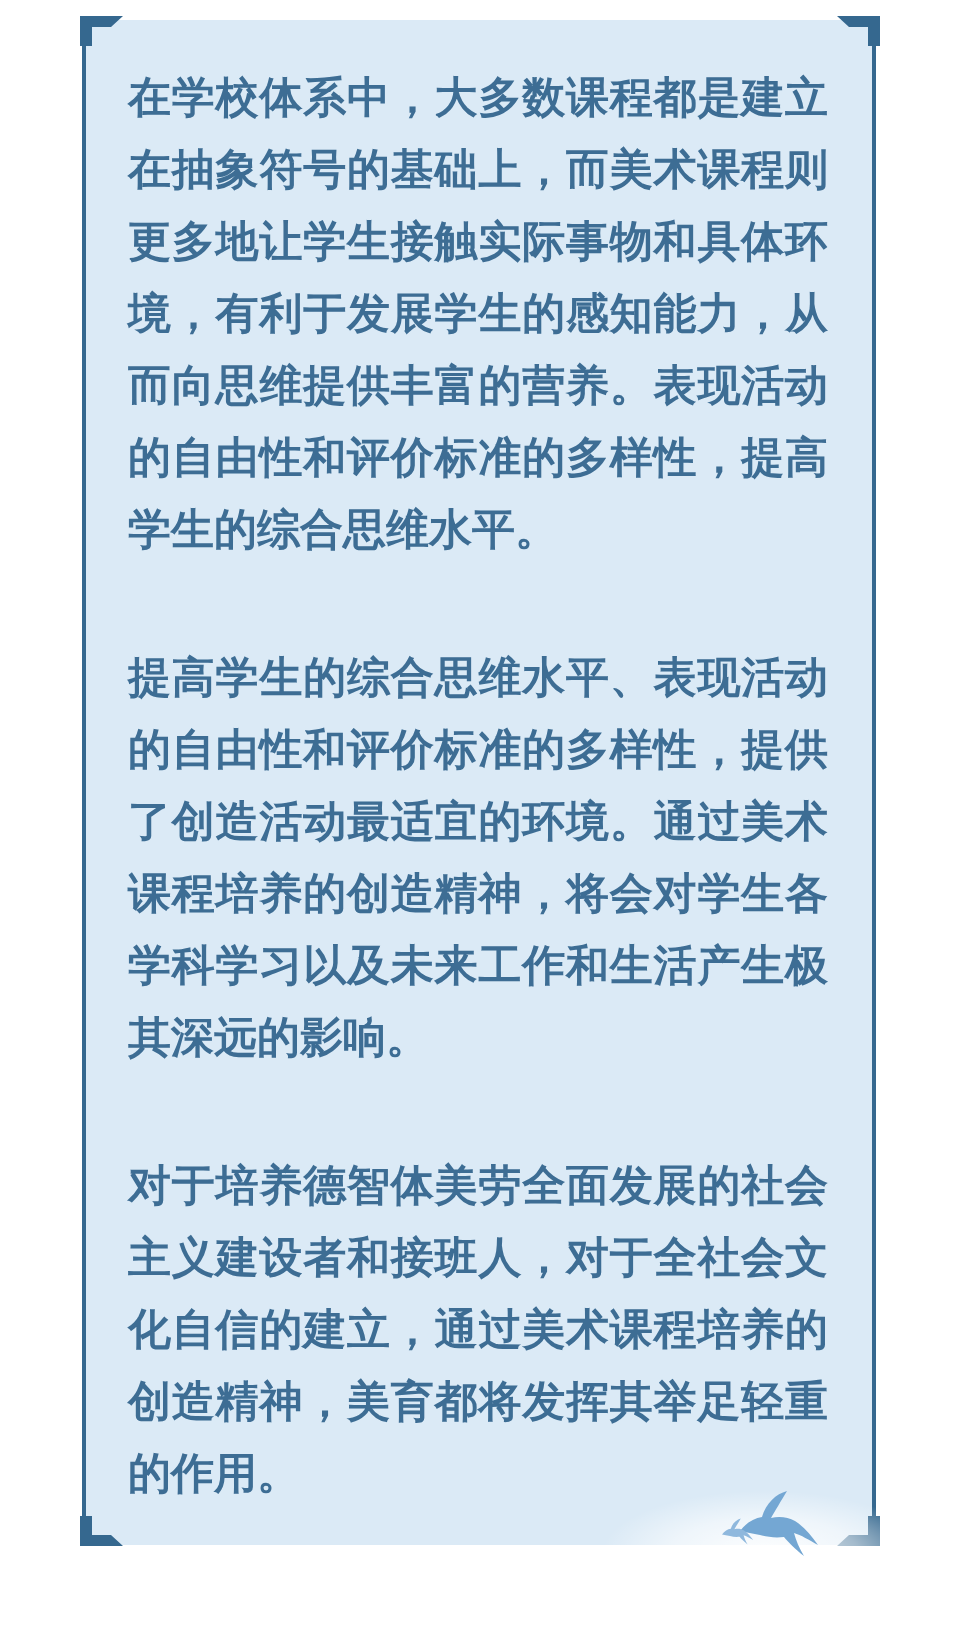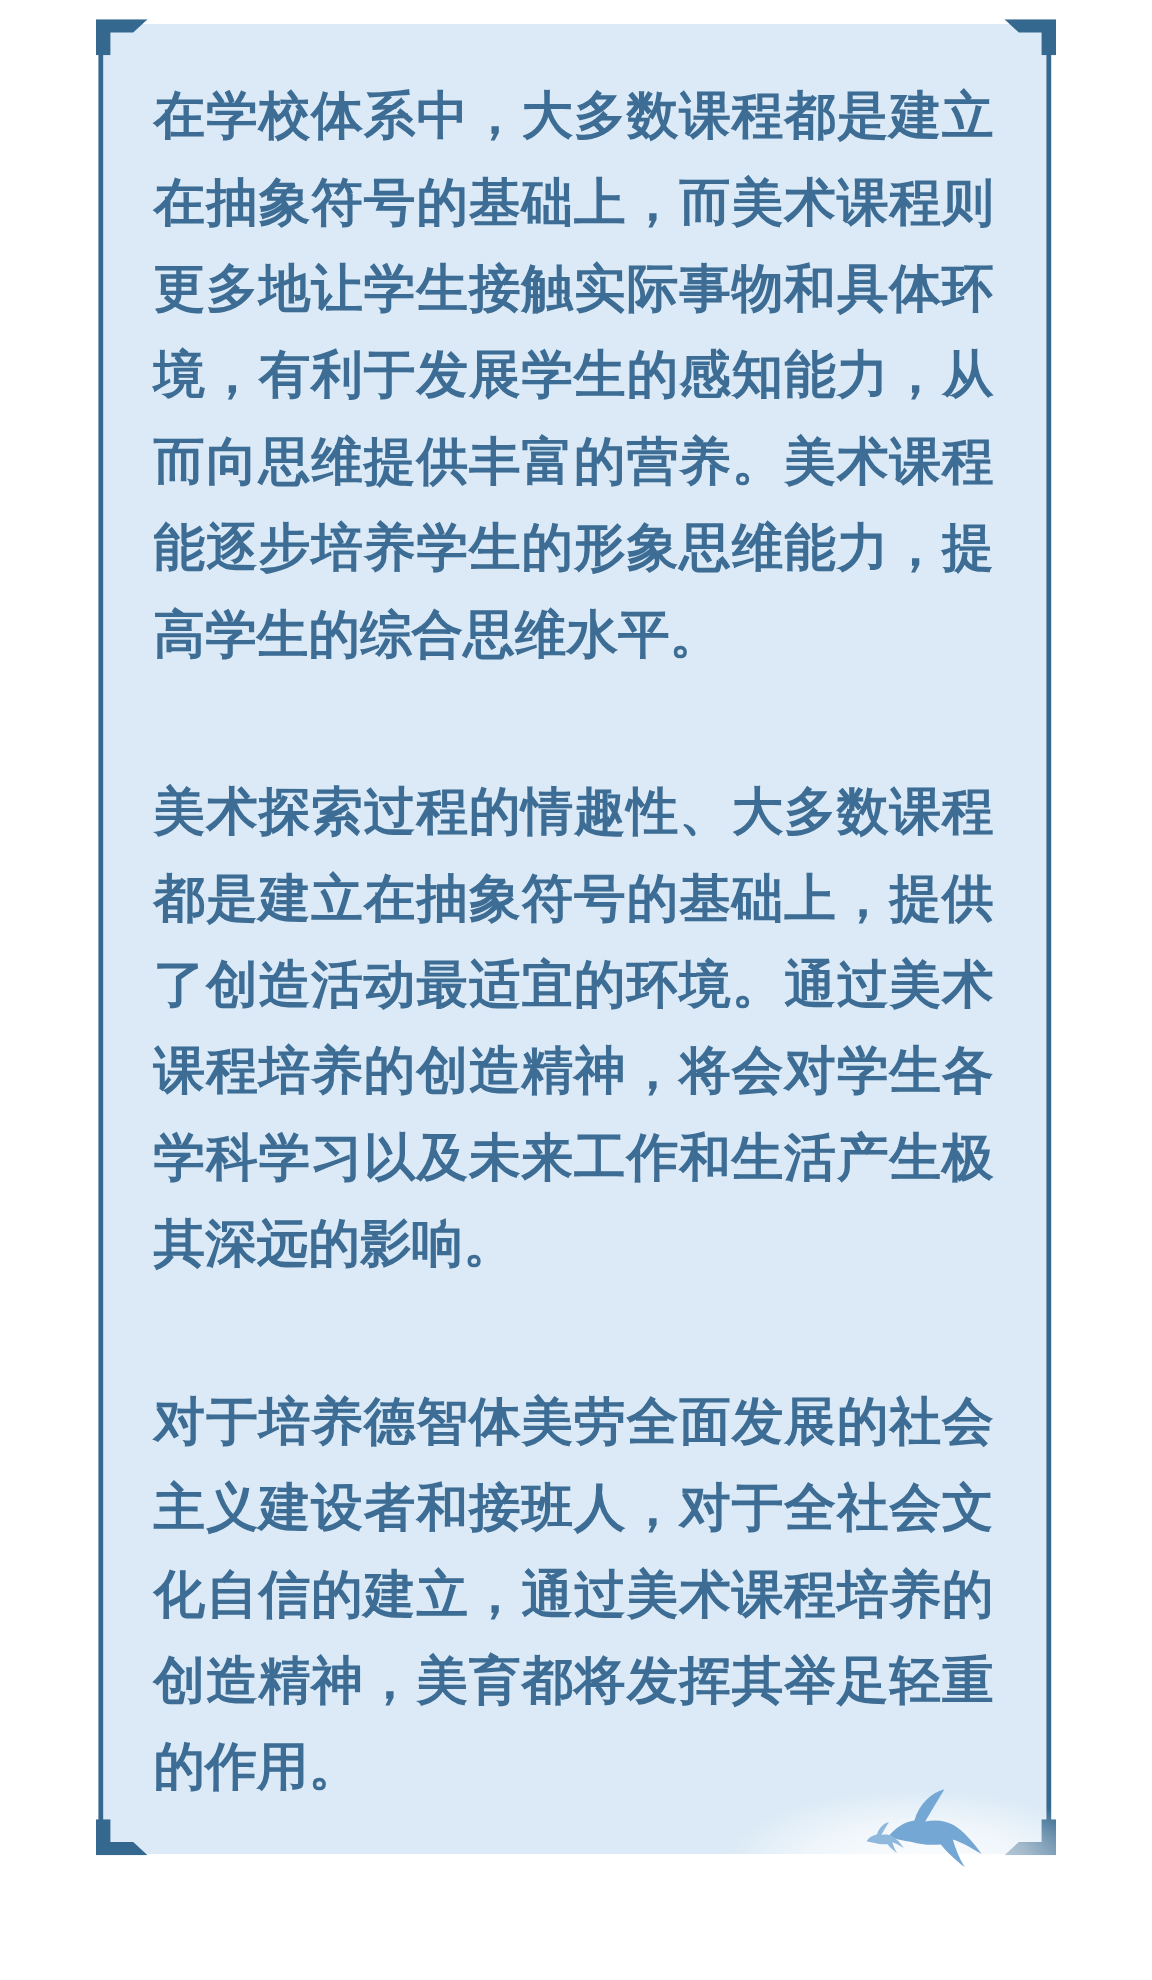--- a/index.html
+++ b/index.html
@@ -76,22 +76,22 @@
   .birds .big   { fill: var(--bird-color, #74a7d3); }
   .birds .small { fill: var(--bird-small-color, #8fb8dd); }
 </style>
 </head>
 <body>
 
 <div class="screen">
 
   <div class="quote-card">
     <div class="card-text">
-      <p>在学校体系中，大多数课程都是建立在抽象符号的基础上，而美术课程则更多地让学生接触实际事物和具体环境，有利于发展学生的感知能力，从而向思维提供丰富的营养。美术课程能逐步培养学生的形象思维能力，提高学生的综合思维水平。</p>
-      <p>美术探索过程的情趣性、大多数课程都是建立在抽象符号的基础上，提供了创造活动最适宜的环境。通过美术课程培养的创造精神，将会对学生各学科学习以及未来工作和生活产生极其深远的影响。</p>
+      <p>在学校体系中，大多数课程都是建立在抽象符号的基础上，而美术课程则更多地让学生接触实际事物和具体环境，有利于发展学生的感知能力，从而向思维提供丰富的营养。表现活动的自由性和评价标准的多样性，提高学生的综合思维水平。</p>
+      <p>提高学生的综合思维水平、表现活动的自由性和评价标准的多样性，提供了创造活动最适宜的环境。通过美术课程培养的创造精神，将会对学生各学科学习以及未来工作和生活产生极其深远的影响。</p>
       <p>对于培养德智体美劳全面发展的社会主义建设者和接班人，对于全社会文化自信的建立，通过美术课程培养的创造精神，美育都将发挥其举足轻重的作用。</p>
     </div>
   </div>
 
   <div class="frame-line left"></div>
   <div class="frame-line right"></div>
 
   <svg class="corner tl" viewBox="0 0 44 30">
     <polygon points="0,0 43,0 31,11 12,11 12,30 0,30" fill="currentColor"></polygon>
   </svg>

